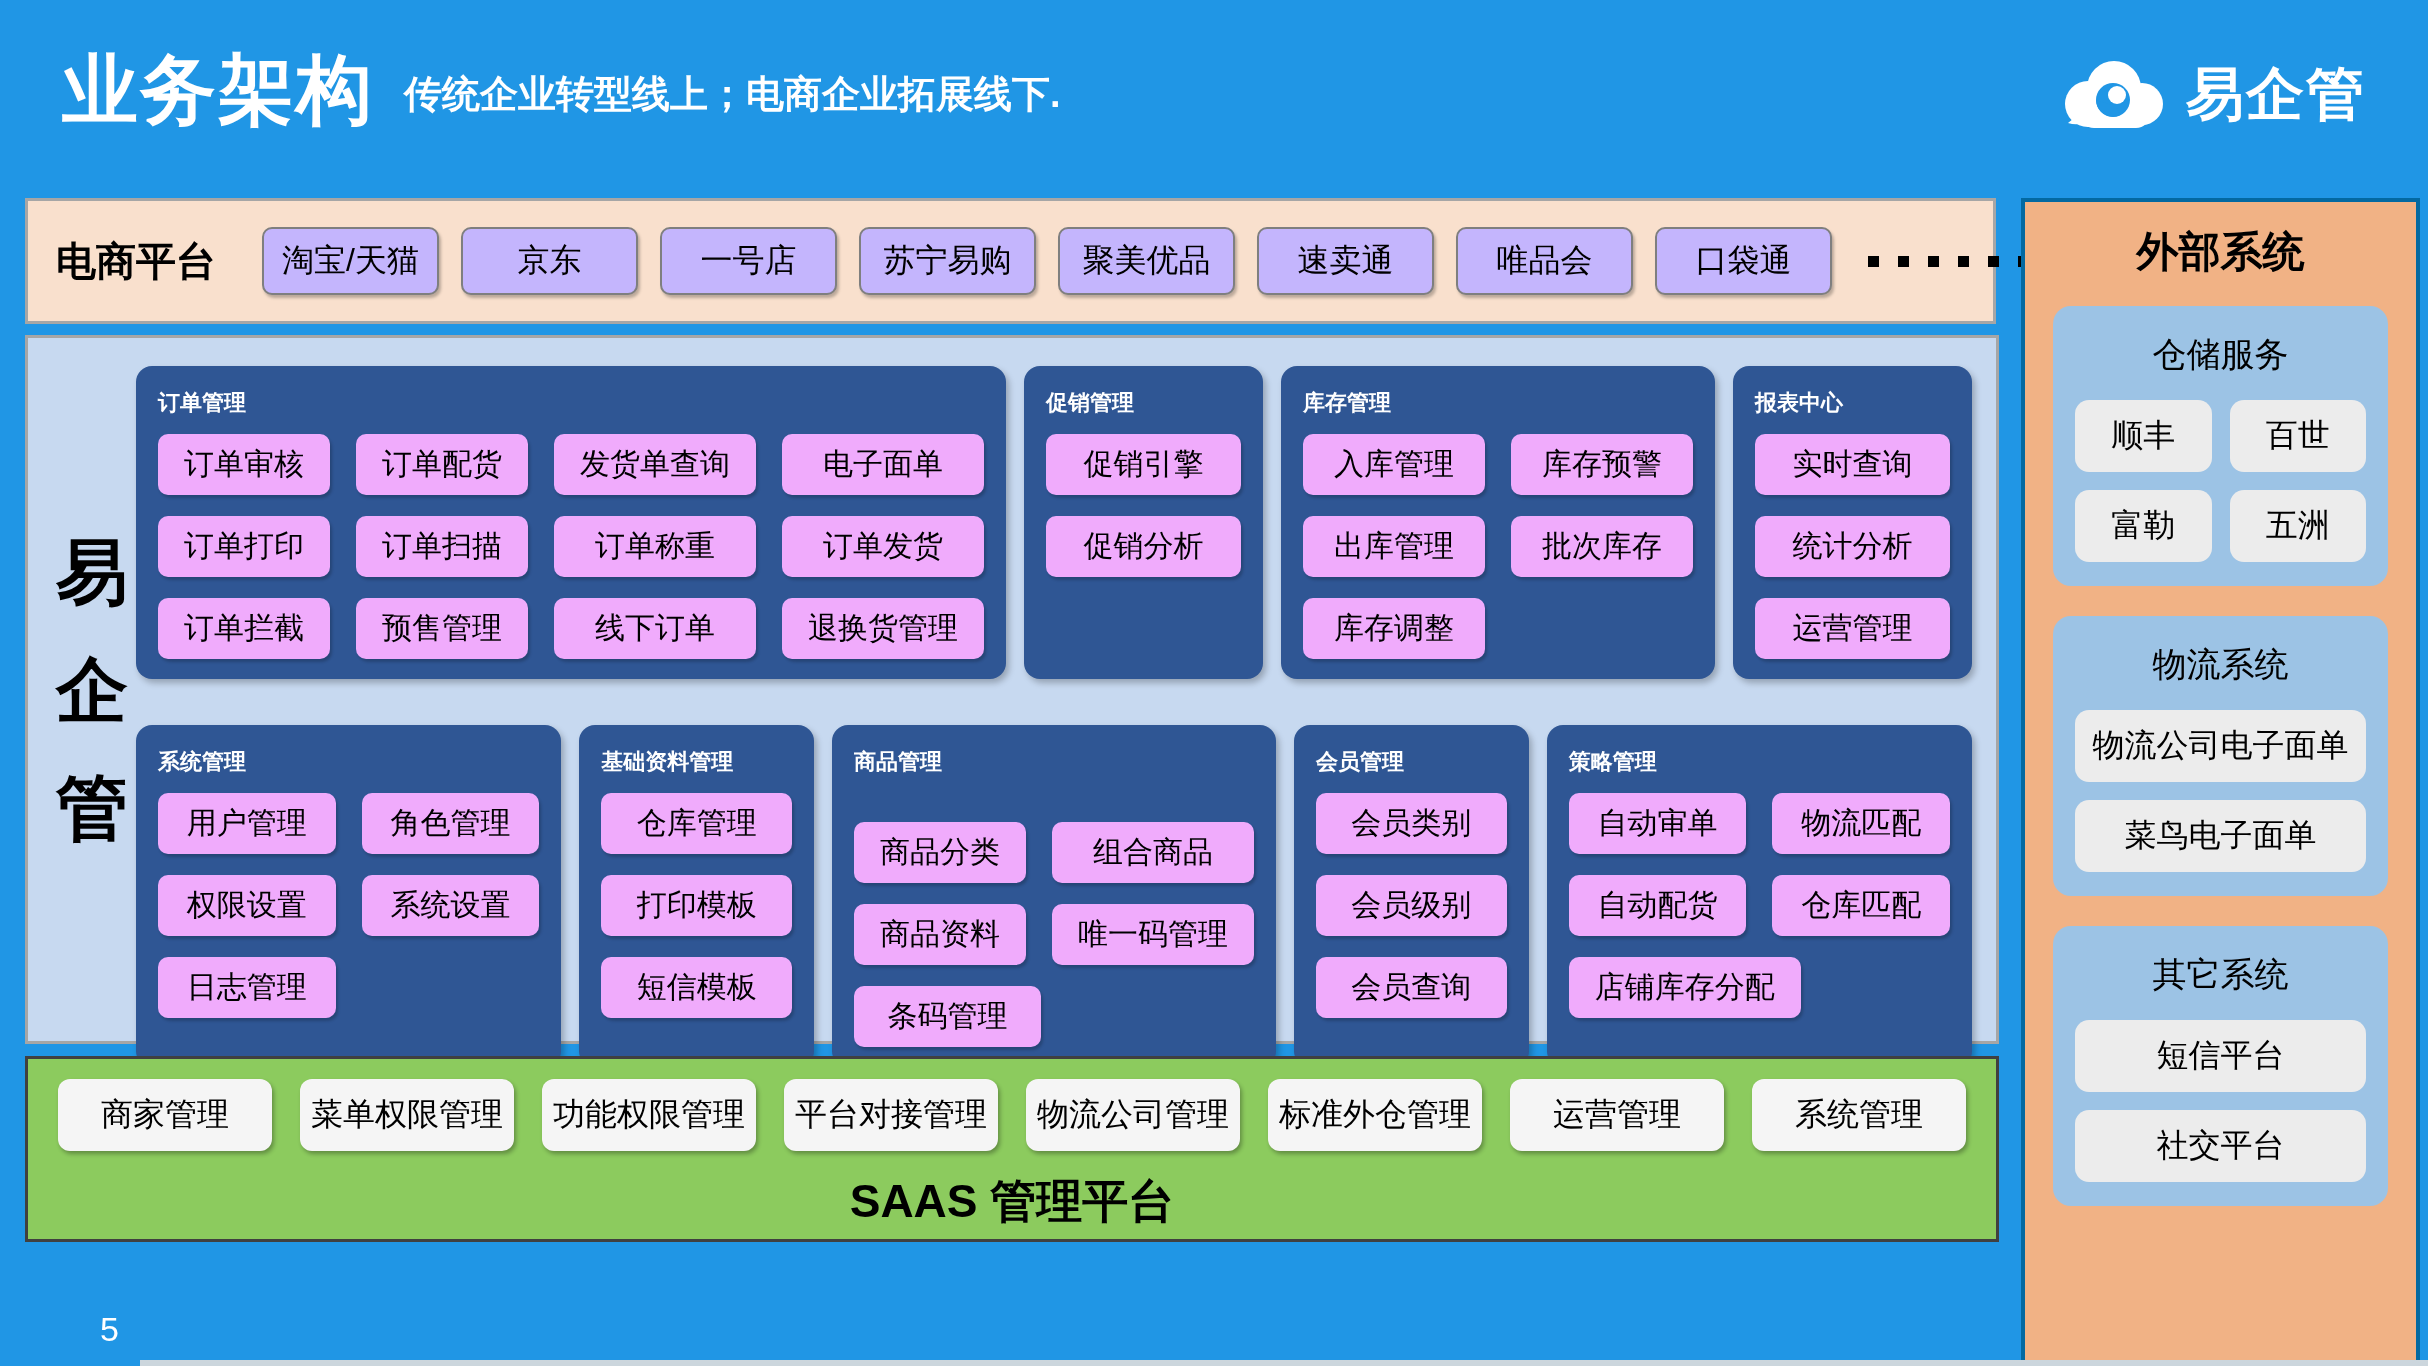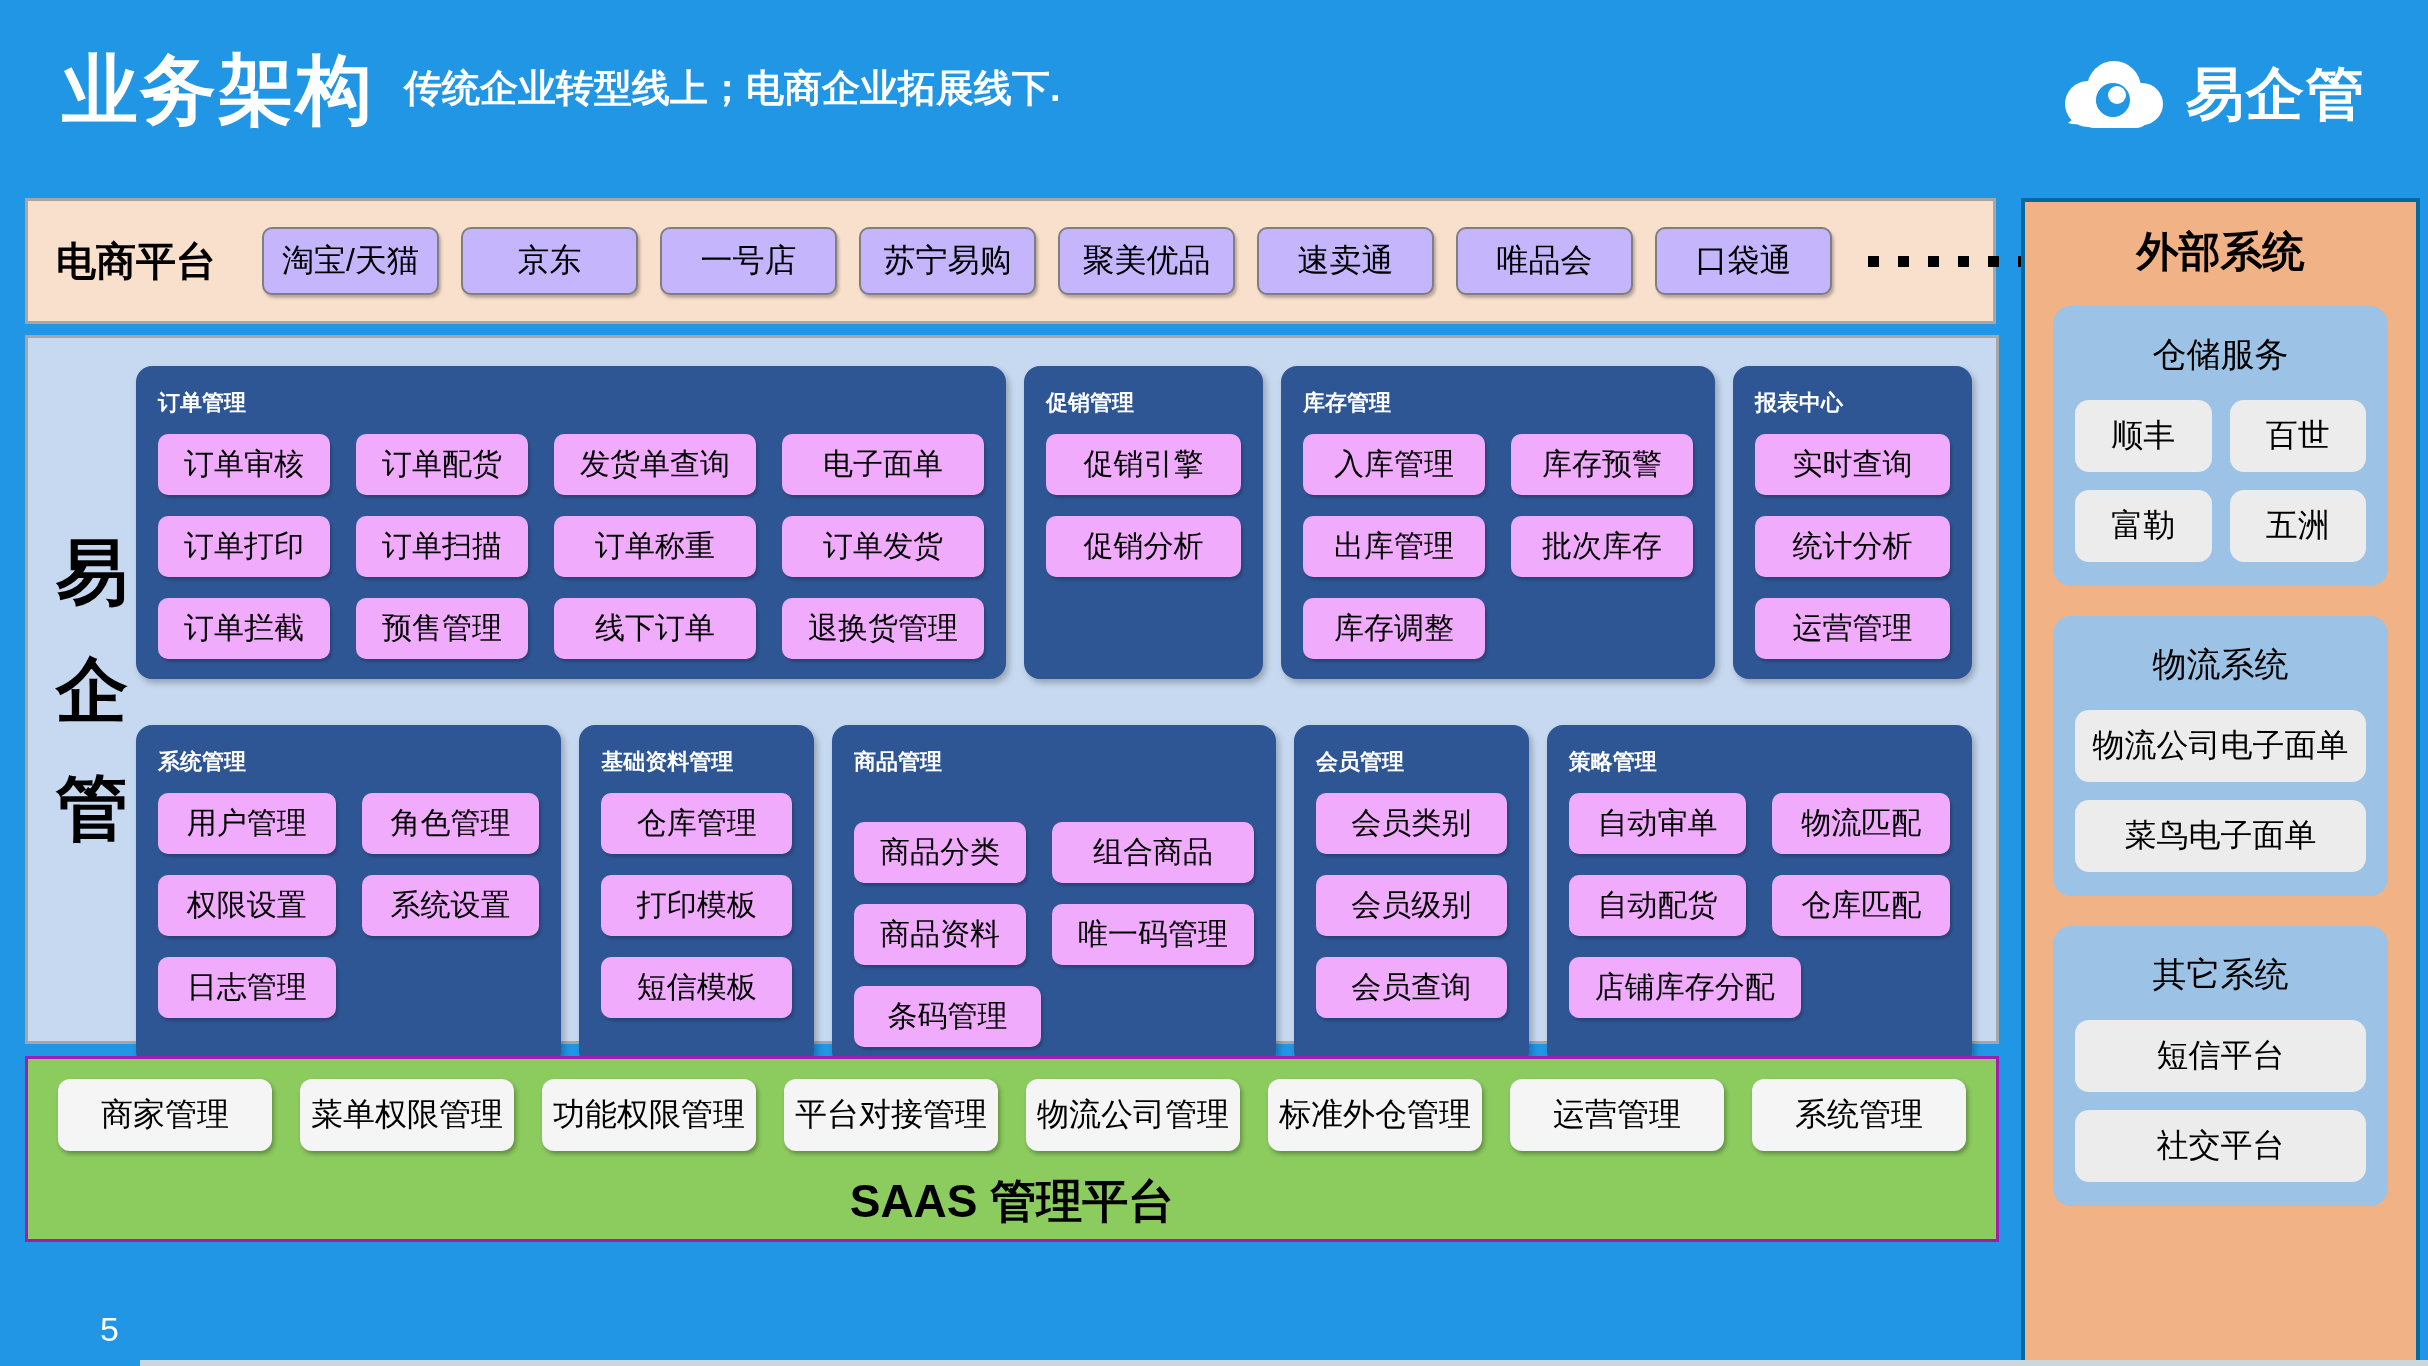--- a/index.html
+++ b/index.html
@@ -8,21 +8,21 @@
     position:relative;
     background:#2096e5;
     font-family:"Liberation Sans","DejaVu Sans",sans-serif;
     overflow:hidden;
     color:#000;
   }
 
   
   .header { position:absolute; left:62px; top:52px; display:flex; align-items:flex-end; }
   .header-title { font-size:76px; font-weight:bold; color:#fff; letter-spacing:2px; line-height:1; }
-  .header-subtitle { font-size:38px; font-weight:bold; color:#fff; margin-left:30px; margin-bottom:14px; white-space:nowrap; }
+  .header-subtitle { font-size:38px; font-weight:bold; color:#fff; margin-left:30px; margin-bottom:8px; white-space:nowrap; }
 
   .logo { position:absolute; top:56px; right:62px; display:flex; align-items:center; gap:16px; }
   .logo-text { font-size:58px; font-weight:bold; color:#fff; letter-spacing:2px; }
 
   
   .estrip {
     position:absolute; left:25px; top:198px; width:1971px; height:126px;
     background:#f9e0cd; border:3px solid #a6a6a6;
     display:flex; align-items:center; padding:0 28px;
   }
@@ -62,21 +62,21 @@
     background:#f0abfc; border-radius:10px; height:61px;
     display:flex; align-items:center; justify-content:center;
     font-size:30px; white-space:nowrap; padding:0 26px;
     box-shadow:2px 3px 3px rgba(0,0,0,0.2);
   }
   .pbtn.span-start { grid-column:1 / -1; justify-self:start; min-width:calc(50% - 13px); }
 
   
   .saas {
     position:absolute; left:25px; top:1056px; width:1974px; height:186px;
-    background:#8ccb5e; border:3px solid #a21caf; padding:20px 30px 0;
+    background:#8ccb5e; border:3px solid #404040; padding:20px 30px 0;
   }
   .saas-row { display:flex; gap:28px; }
   .saas-btn {
     flex:1; height:72px; background:#f5f5f5; border-radius:12px;
     display:flex; align-items:center; justify-content:center;
     font-size:32px; white-space:nowrap;
     box-shadow:2px 3px 4px rgba(0,0,0,0.3);
   }
   .saas-title { text-align:center; font-size:46px; font-weight:bold; margin-top:20px; }
 

